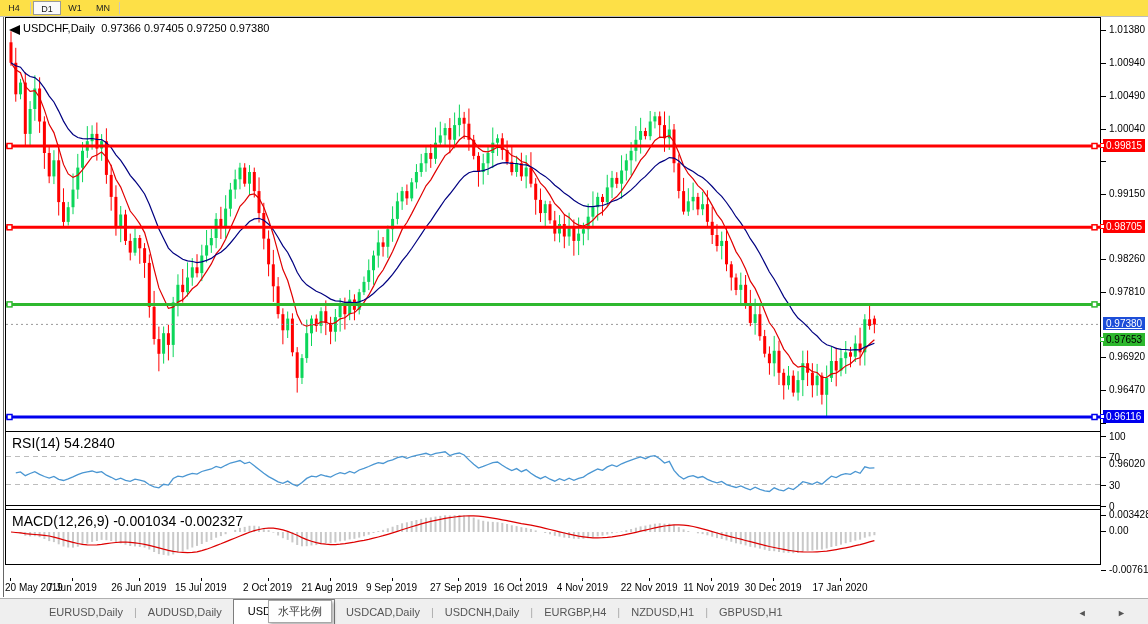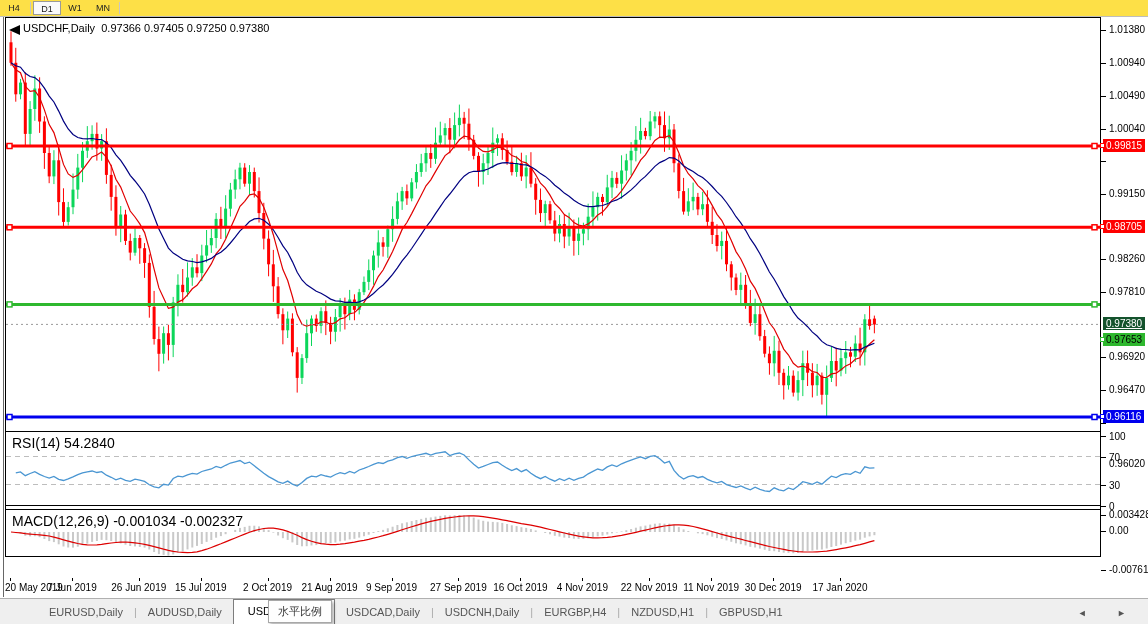--- a/index.html
+++ b/index.html
@@ -10,33 +10,33 @@
     border-bottom:1px solid #bdbdbd;display:flex;align-items:center;}
   .tfbtn{width:28px;height:14px;line-height:14px;text-align:center;font-size:9px;color:#222;
     box-sizing:border-box;cursor:default;}
   .tfbtn.active{background:#fafafa;border:1px solid #9a9a9a;}
   .tfsep{width:1px;height:12px;background:#c6c6c6;margin:0 2px;}
   
   .panel{position:absolute;left:5px;width:1096px;background:#fff;border:1px solid #000;box-sizing:border-box;}
   .panel svg{position:absolute;left:0;top:0;}
   #main-panel{top:17px;height:493px;}
   #rsi-panel{top:431px;height:75px;}
-  #macd-panel{top:509px;height:48px;}
+  #macd-panel{top:509px;height:56px;}
   .leftline{position:absolute;left:3px;top:17px;width:1px;height:580px;background:#666;}
   .chart-title{position:absolute;left:17px;top:4px;font-size:11px;color:#000;white-space:pre;}
   .ind-label{position:absolute;left:6px;top:3px;font-size:14px;color:#000;white-space:pre;}
   
   #axis-col{position:absolute;left:1101px;top:17px;width:47px;height:580px;background:#fff;}
   .ax-tick{position:absolute;left:0;width:5px;height:1px;background:#000;}
   .ax-label{position:absolute;left:8px;font-size:10px;color:#000;white-space:nowrap;}
   .ax-box{position:absolute;left:2px;height:13px;line-height:13px;font-size:10px;padding:0 3px;color:#fff;white-space:nowrap;}
   .ax-box.red{background:#ff0000;color:#fff;}
   .ax-box.green{background:#2eb82e;color:#000;}
   .ax-box.blue{background:#0000ee;color:#fff;}
-  .ax-box.current{background:#14532d;color:#fff;text-decoration:underline;}
+  .ax-box.current{background:#1d4ed8;color:#fff;text-decoration:underline;}
   .ax-sq{position:absolute;left:-3px;width:5px;height:5px;background:#fff;box-sizing:border-box;}
   
   #date-axis{position:absolute;left:5px;top:578px;width:1096px;height:19px;background:#fff;}
   .dt-tick{position:absolute;top:0;width:1px;height:3px;background:#000;}
   .dt-label{position:absolute;top:4px;font-size:10px;color:#000;white-space:nowrap;transform:translateX(-50%);}
   .dt-label.first{transform:none;}
   
   .tabbar{position:absolute;left:0;top:598px;width:1148px;height:26px;background:#efefef;
     border-top:1px solid #b0b0b0;display:flex;align-items:flex-end;padding-left:38px;box-sizing:border-box;}
   .tab{font-size:11px;color:#555;padding:4px 11px 6px 11px;cursor:default;}

